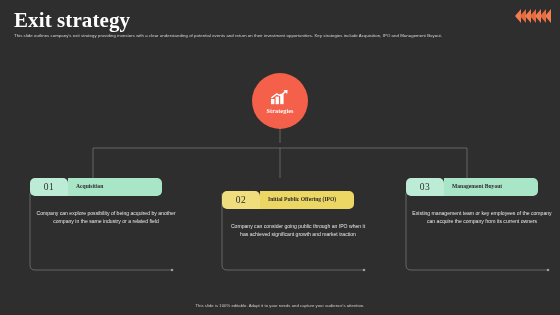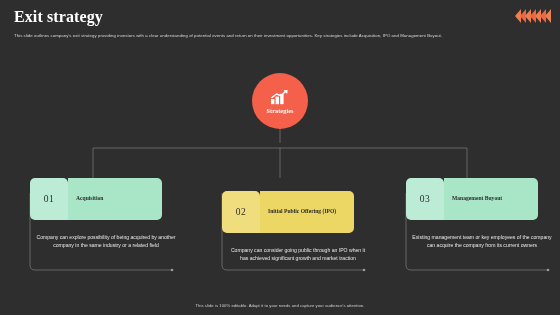--- a/index.html
+++ b/index.html
@@ -18,21 +18,21 @@
     color: #ffffff;
     -webkit-font-smoothing: antialiased;
   }
 
   
   #title {
     position: absolute;
     left: 14px;
     top: 8px;
     font-family: "Liberation Serif", serif;
-    font-size: 16px;
+    font-size: 21px;
     font-weight: bold;
     letter-spacing: 0.1px;
     color: #ffffff;
     margin: 0;
   }
   #subtitle {
     position: absolute;
     left: 14px;
     top: 33px;
     width: 534px;
@@ -99,21 +99,21 @@
     width: 152px;
   }
   .card-1 { left: 30px;  top: 178px; }
   .card-2 { left: 222px; top: 191px; }
   .card-3 { left: 406px; top: 178px; }
 
   .tab {
     position: relative;
     display: flex;
     align-items: stretch;
-    height: 42px;
+    height: 18px;
     width: 132px;
   }
   .tab-num {
     width: 38px;
     display: flex;
     align-items: center;
     justify-content: center;
     border-top-left-radius: 5px;
     border-bottom-left-radius: 5px;
     border-top-right-radius: 5px;

